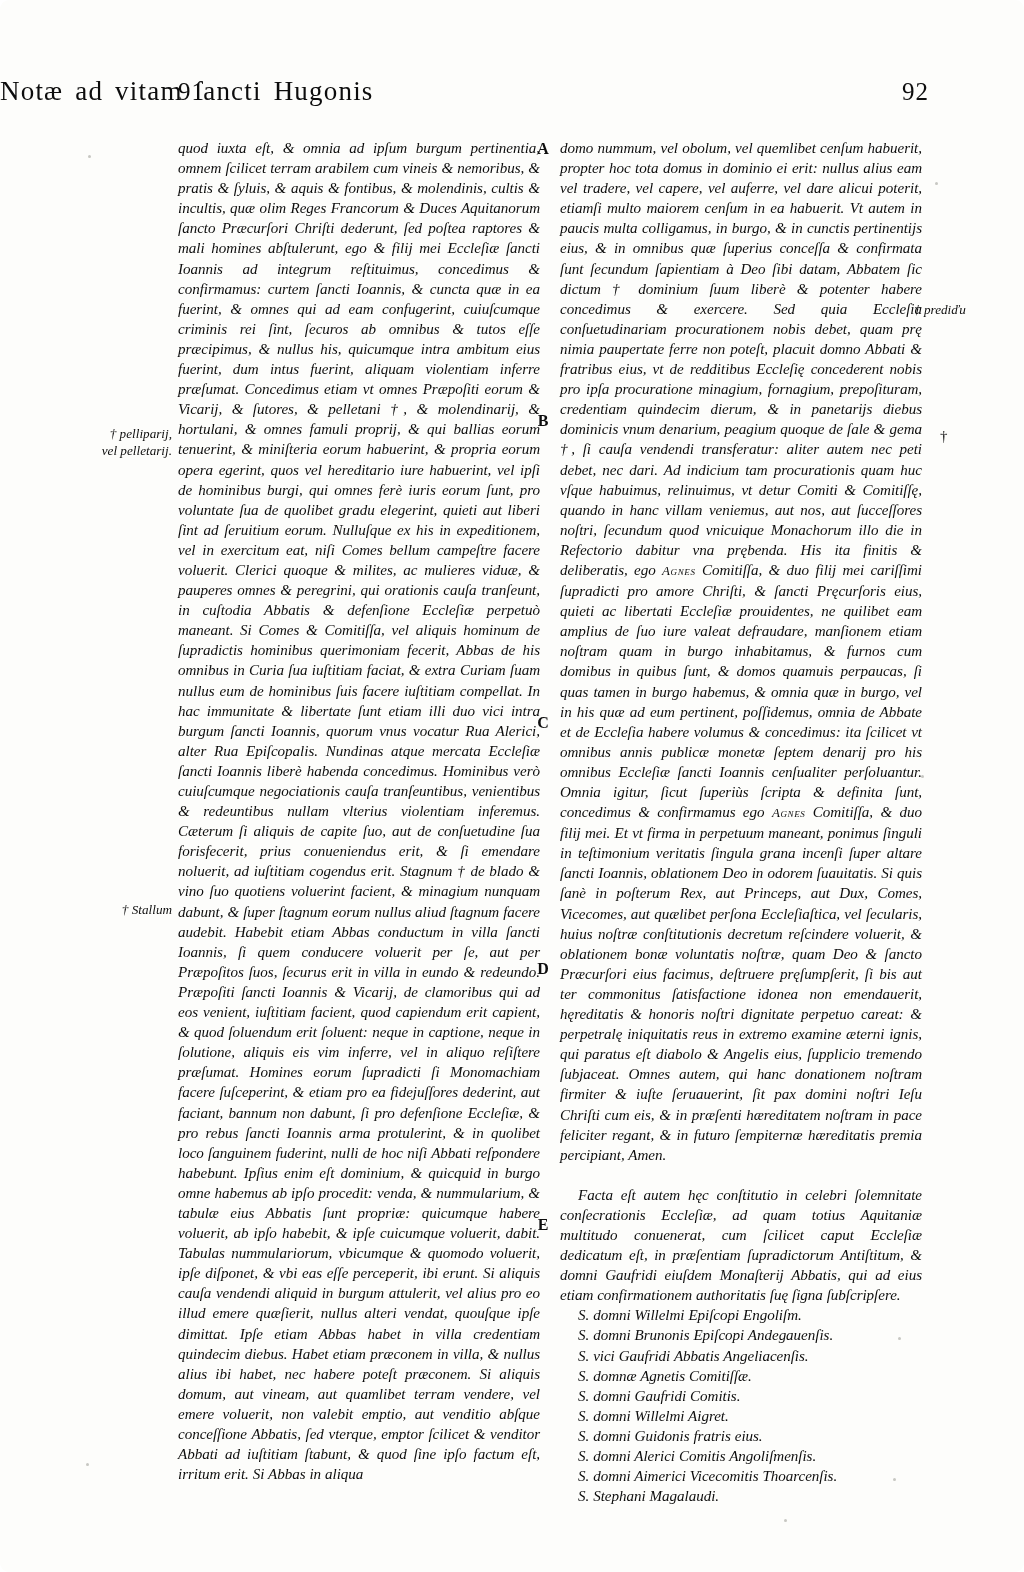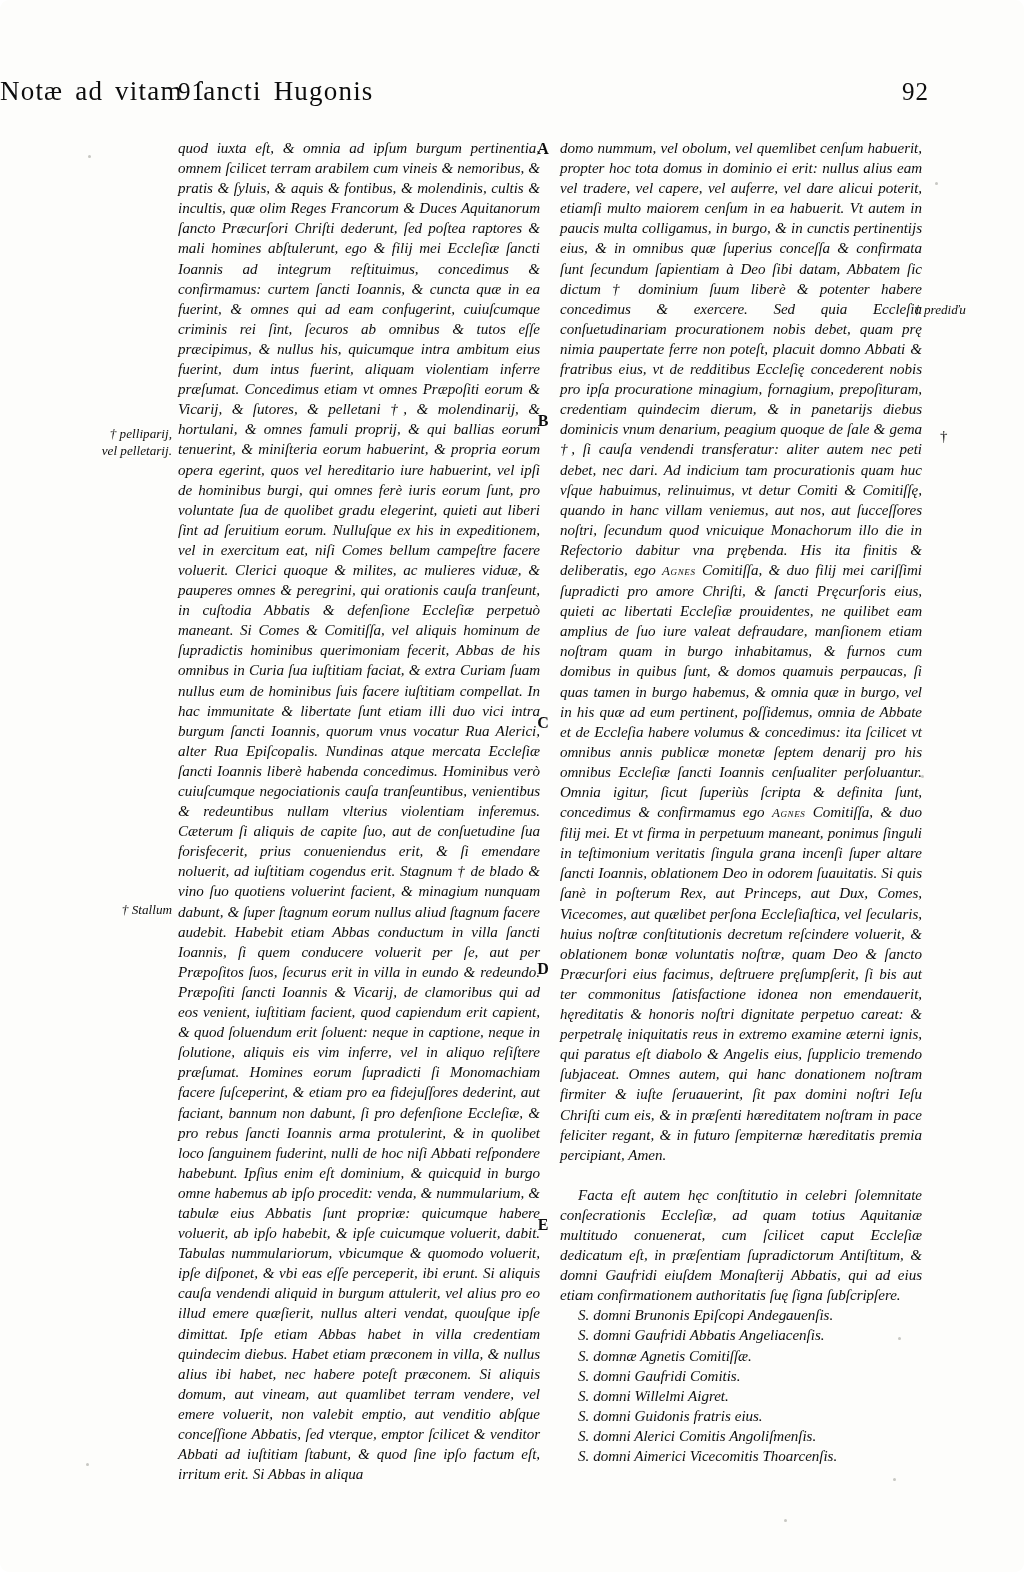--- a/index.html
+++ b/index.html
@@ -145,28 +145,30 @@
   </div>
 
   <div class="col col-left">
     <p>quod iuxta eſt, &amp; omnia ad ipſum burgum pertinentia, omnem ſcilicet terram arabilem cum vineis &amp; nemoribus, &amp; pratis &amp; ſyluis, &amp; aquis &amp; fontibus, &amp; molendinis, cultis &amp; incultis, quæ olim Reges Francorum &amp; Duces Aquitanorum ſancto Præcurſori Chriſti dederunt, ſed poſtea raptores &amp; mali homines abſtulerunt, ego &amp; filij mei Eccleſiæ ſancti Ioannis ad integrum reſtituimus, concedimus &amp; confirmamus: curtem ſancti Ioannis, &amp; cuncta quæ in ea fuerint, &amp; omnes qui ad eam confugerint, cuiuſcumque criminis rei ſint, ſecuros ab omnibus &amp; tutos eſſe præcipimus, &amp; nullus his, quicumque intra ambitum eius fuerint, dum intus fuerint, aliquam violentiam inferre præſumat. Concedimus etiam vt omnes Præpoſiti eorum &amp; Vicarij, &amp; ſutores, &amp; pelletani †, &amp; molendinarij, &amp; hortulani, &amp; omnes famuli proprij, &amp; qui ballias eorum tenuerint, &amp; miniſteria eorum habuerint, &amp; propria eorum opera egerint, quos vel hereditario iure habuerint, vel ipſi de hominibus burgi, qui omnes ferè iuris eorum ſunt, pro voluntate ſua de quolibet gradu elegerint, quieti aut liberi ſint ad ſeruitium eorum. Nulluſque ex his in expeditionem, vel in exercitum eat, niſi Comes bellum campeſtre facere voluerit. Clerici quoque &amp; milites, ac mulieres viduæ, &amp; pauperes omnes &amp; peregrini, qui orationis cauſa tranſeunt, in cuſtodia Abbatis &amp; defenſione Eccleſiæ perpetuò maneant. Si Comes &amp; Comitiſſa, vel aliquis hominum de ſupradictis hominibus querimoniam fecerit, Abbas de his omnibus in Curia ſua iuſtitiam faciat, &amp; extra Curiam ſuam nullus eum de hominibus ſuis facere iuſtitiam compellat. In hac immunitate &amp; libertate ſunt etiam illi duo vici intra burgum ſancti Ioannis, quorum vnus vocatur Rua Alerici, alter Rua Epiſcopalis. Nundinas atque mercata Eccleſiæ ſancti Ioannis liberè habenda concedimus. Hominibus verò cuiuſcumque negociationis cauſa tranſeuntibus, venientibus &amp; redeuntibus nullam vlterius violentiam inferemus. Cæterum ſi aliquis de capite ſuo, aut de conſuetudine ſua forisfecerit, prius conueniendus erit, &amp; ſi emendare noluerit, ad iuſtitiam cogendus erit. Stagnum † de blado &amp; vino ſuo quotiens voluerint facient, &amp; minagium nunquam dabunt, &amp; ſuper ſtagnum eorum nullus aliud ſtagnum facere audebit. Habebit etiam Abbas conductum in villa ſancti Ioannis, ſi quem conducere voluerit per ſe, aut per Præpoſitos ſuos, ſecurus erit in villa in eundo &amp; redeundo. Præpoſiti ſancti Ioannis &amp; Vicarij, de clamoribus qui ad eos venient, iuſtitiam facient, quod capiendum erit capient, &amp; quod ſoluendum erit ſoluent: neque in captione, neque in ſolutione, aliquis eis vim inferre, vel in aliquo reſiſtere præſumat. Homines eorum ſupradicti ſi Monomachiam facere ſuſceperint, &amp; etiam pro ea fidejuſſores dederint, aut faciant, bannum non dabunt, ſi pro defenſione Eccleſiæ, &amp; pro rebus ſancti Ioannis arma protulerint, &amp; in quolibet loco ſanguinem fuderint, nulli de hoc niſi Abbati reſpondere habebunt. Ipſius enim eſt dominium, &amp; quicquid in burgo omne habemus ab ipſo procedit: venda, &amp; nummularium, &amp; tabulæ eius Abbatis ſunt propriæ: quicumque habere voluerit, ab ipſo habebit, &amp; ipſe cuicumque voluerit, dabit. Tabulas nummulariorum, vbicumque &amp; quomodo voluerit, ipſe diſponet, &amp; vbi eas eſſe perceperit, ibi erunt. Si aliquis cauſa vendendi aliquid in burgum attulerit, vel alius pro eo illud emere quæſierit, nullus alteri vendat, quouſque ipſe dimittat. Ipſe etiam Abbas habet in villa credentiam quindecim diebus. Habet etiam præconem in villa, &amp; nullus alius ibi habet, nec habere poteſt præconem. Si aliquis domum, aut vineam, aut quamlibet terram vendere, vel emere voluerit, non valebit emptio, aut venditio abſque conceſſione Abbatis, ſed vterque, emptor ſcilicet &amp; venditor Abbati ad iuſtitiam ſtabunt, &amp; quod ſine ipſo factum eſt, irritum erit. Si Abbas in aliqua</p>
   </div>
 
   <div class="col col-right">
     <p><span>domo nummum, vel obolum, vel quemlibet cenſum habuerit, propter hoc tota domus in dominio ei erit: nullus alius eam vel tradere, vel capere, vel auferre, vel dare alicui poterit, etiamſi multo maiorem cenſum in ea habuerit. Vt autem in paucis multa colligamus, in burgo, &amp; in cunctis pertinentijs eius, &amp; in omnibus quæ ſuperius conceſſa &amp; confirmata ſunt ſecundum ſapientiam à Deo ſibi datam, Abbatem ſic dictum † dominium ſuum liberè &amp; potenter habere concedimus &amp; exercere. Sed quia Eccleſia conſuetudinariam procurationem nobis debet, quam prę nimia paupertate ferre non poteſt, placuit domno Abbati &amp; fratribus eius, vt de redditibus Eccleſię concederent nobis pro ipſa procuratione minagium, fornagium, prepoſituram, credentiam quindecim dierum, &amp; in panetarijs diebus dominicis vnum denarium, peagium quoque de ſale &amp; gema †, ſi cauſa vendendi transferatur: aliter autem nec peti debet, nec dari. Ad indicium tam procurationis quam huc vſque habuimus, relinuimus, vt detur Comiti &amp; Comitiſſę, quando in hanc villam veniemus, aut nos, aut ſucceſſores noſtri, ſecundum quod vnicuique Monachorum illo die in Refectorio dabitur vna prębenda. His ita finitis &amp; deliberatis, ego <span class="smallcaps">Agnes</span> Comitiſſa, &amp; duo filij mei cariſſimi ſupradicti pro amore Chriſti, &amp; ſancti Pręcurſoris eius, quieti ac libertati Eccleſiæ prouidentes, ne quilibet eam amplius de ſuo iure valeat defraudare, manſionem etiam noſtram quam in burgo inhabitamus, &amp; furnos cum domibus in quibus ſunt, &amp; domos quamuis perpaucas, ſi quas tamen in burgo habemus, &amp; omnia quæ in burgo, vel in his quæ ad eum pertinent, poſſidemus, omnia de Abbate et de Eccleſia habere volumus &amp; concedimus: ita ſcilicet vt omnibus annis publicæ monetæ ſeptem denarij pro his omnibus Eccleſiæ ſancti Ioannis cenſualiter perſoluantur. Omnia igitur, ſicut ſuperiùs ſcripta &amp; definita ſunt, concedimus &amp; confirmamus ego <span class="smallcaps">Agnes</span> Comitiſſa, &amp; duo filij mei. Et vt firma in perpetuum maneant, ponimus ſinguli in teſtimonium veritatis ſingula grana incenſi ſuper altare ſancti Ioannis, oblationem Deo in odorem ſuauitatis. Si quis ſanè in poſterum Rex, aut Princeps, aut Dux, Comes, Vicecomes, aut quælibet perſona Eccleſiaſtica, vel ſecularis, huius noſtræ conſtitutionis decretum reſcindere voluerit, &amp; oblationem bonæ voluntatis noſtræ, quam Deo &amp; ſancto Præcurſori eius facimus, deſtruere pręſumpſerit, ſi bis aut ter commonitus ſatisfactione idonea non emendauerit, hęreditatis &amp; honoris noſtri dignitate perpetuo careat: &amp; perpetralę iniquitatis reus in extremo examine æterni ignis, qui paratus eſt diabolo &amp; Angelis eius, ſupplicio tremendo ſubjaceat. Omnes autem, qui hanc donationem noſtram firmiter &amp; iuſte ſeruauerint, ſit pax domini noſtri Ieſu Chriſti cum eis, &amp; in præſenti hæreditatem noſtram in pace feliciter regant, &amp; in futuro ſempiternæ hæreditatis premia percipiant, Amen.</span></p>
     <p class="indent">Facta eſt autem hęc conſtitutio in celebri ſolemnitate conſecrationis Eccleſiæ, ad quam totius Aquitaniæ multitudo conuenerat, cum ſcilicet caput Eccleſiæ dedicatum eſt, in præſentiam ſupradictorum Antiſtitum, &amp; domni Gaufridi eiuſdem Monaſterij Abbatis, qui ad eius etiam confirmationem authoritatis ſuę ſigna ſubſcripſere.</p>
     <ul class="siglist">
+      <li>S. domni Willelmi Epiſcopi Engoliſm.</li>
       <li>S. domni Brunonis Epiſcopi Andegauenſis.</li>
-      <li>S. domni Gaufridi Abbatis Angeliacenſis.</li>
+      <li>S. vici Gaufridi Abbatis Angeliacenſis.</li>
       <li>S. domnæ Agnetis Comitiſſæ.</li>
       <li>S. domni Gaufridi Comitis.</li>
       <li>S. domni Willelmi Aigret.</li>
       <li>S. domni Guidonis fratris eius.</li>
       <li>S. domni Alerici Comitis Angoliſmenſis.</li>
       <li>S. domni Aimerici Vicecomitis Thoarcenſis.</li>
+      <li>S. Stephani Magalaudi.</li>
     </ul>
   </div>
 
   <div class="gutter-letter" style="top:140px;">A</div>
   <div class="gutter-letter" style="top:412px;">B</div>
   <div class="gutter-letter" style="top:714px;">C</div>
   <div class="gutter-letter" style="top:960px;">D</div>
   <div class="gutter-letter" style="top:1216px;">E</div>
 
   <div class="margin-note margin-left" style="left:66px; top:400px; width:106px;">† pelliparij,</div>

